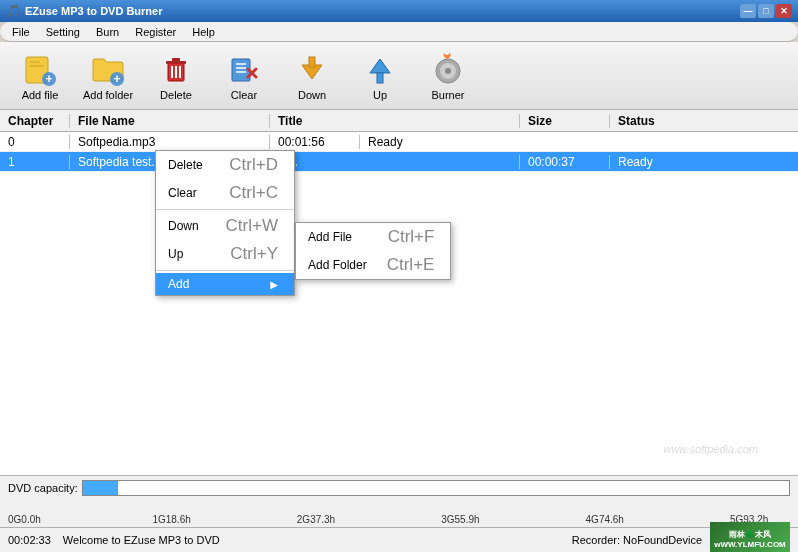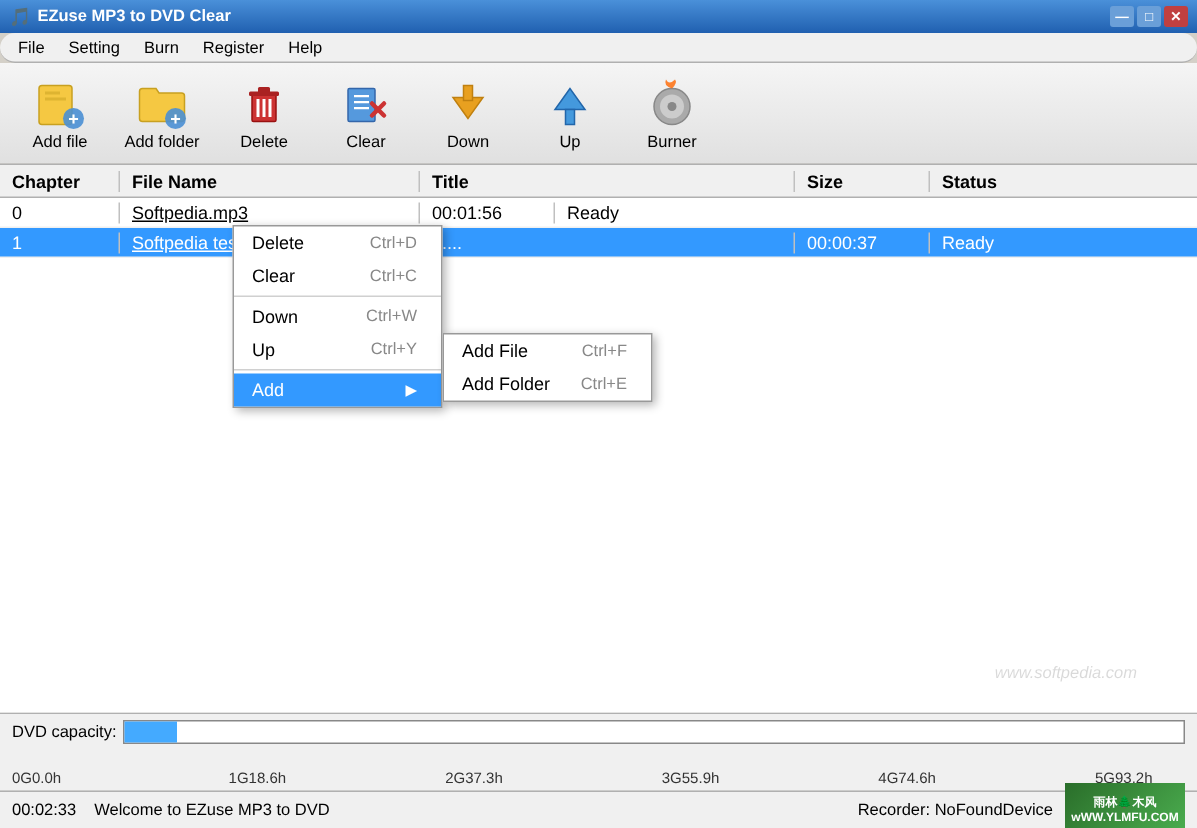--- a/index.html
+++ b/index.html
@@ -95,35 +95,35 @@
       position: relative;
     }
     #table-header {
       background: #f0f0f0;
       border-bottom: 1px solid #b0b0b0;
       display: flex;
       align-items: center;
       height: 22px;
       padding: 0;
     }
-    .col-chapter { width: 80px; padding-left: 8px; font-weight: bold; border-right: 1px solid #c0c0c0; }
+    .col-chapter { width: 70px; padding-left: 8px; font-weight: bold; border-right: 1px solid #c0c0c0; }
     .col-filename { width: 200px; padding-left: 8px; font-weight: bold; border-right: 1px solid #c0c0c0; }
     .col-title { width: 250px; padding-left: 8px; font-weight: bold; border-right: 1px solid #c0c0c0; }
     .col-size { width: 90px; padding-left: 8px; font-weight: bold; border-right: 1px solid #c0c0c0; }
     .col-status { width: 80px; padding-left: 8px; font-weight: bold; }
 
     .table-row {
       display: flex;
       align-items: center;
       height: 20px;
       border-bottom: 1px solid #f0f0f0;
     }
     .table-row.selected { background: #3399ff; color: white; }
     .table-row .col-chapter { font-weight: normal; }
-    .table-row .col-filename { font-weight: normal; white-space: nowrap; overflow: hidden; text-decoration: underline; }
+    .table-row .col-filename { font-weight: normal; white-space: nowrap; overflow: hidden; }
     .table-row .col-title { font-weight: normal; }
     .table-row .col-size { font-weight: normal; }
     .table-row .col-status { font-weight: normal; }
 
     
     #context-menu {
       position: absolute;
       top: 40px;
       left: 155px;
       background: white;
@@ -136,21 +136,21 @@
       display: flex;
       align-items: center;
       justify-content: space-between;
       padding: 4px 16px 4px 12px;
       cursor: pointer;
       font-size: 12px;
       white-space: nowrap;
     }
     .ctx-item.has-submenu { position: relative; }
     .ctx-item.has-submenu.active { background: #3399ff; color: white; }
-    .ctx-shortcut { color: #888; font-size: 11px; margin-left: 20px; }
+    .ctx-shortcut { color: #888; font-size: 17px; margin-left: 20px; }
     .ctx-arrow { font-size: 10px; margin-left: 4px; }
     .ctx-divider { height: 1px; background: #d0d0d0; margin: 2px 0; }
 
     
     #submenu {
       position: absolute;
       top: 112px;
       left: 295px;
       background: white;
       border: 1px solid #999;
@@ -231,21 +231,21 @@
 
     
     svg { display: block; }
   </style>
 </head>
 <body>
 
 <div id="title-bar">
   <div id="title-bar-left">
     <span style="font-size:12px;">🎵</span>
-    <span>EZuse MP3 to DVD Clear</span>
+    <span>EZuse MP3 to DVD Burner</span>
   </div>
   <div id="title-bar-controls">
     <div class="title-btn title-btn-min">—</div>
     <div class="title-btn title-btn-max">□</div>
     <div class="title-btn title-btn-close">✕</div>
   </div>
 </div>
 
 <div id="menu-bar">
   <span class="menu-item">File</span>

